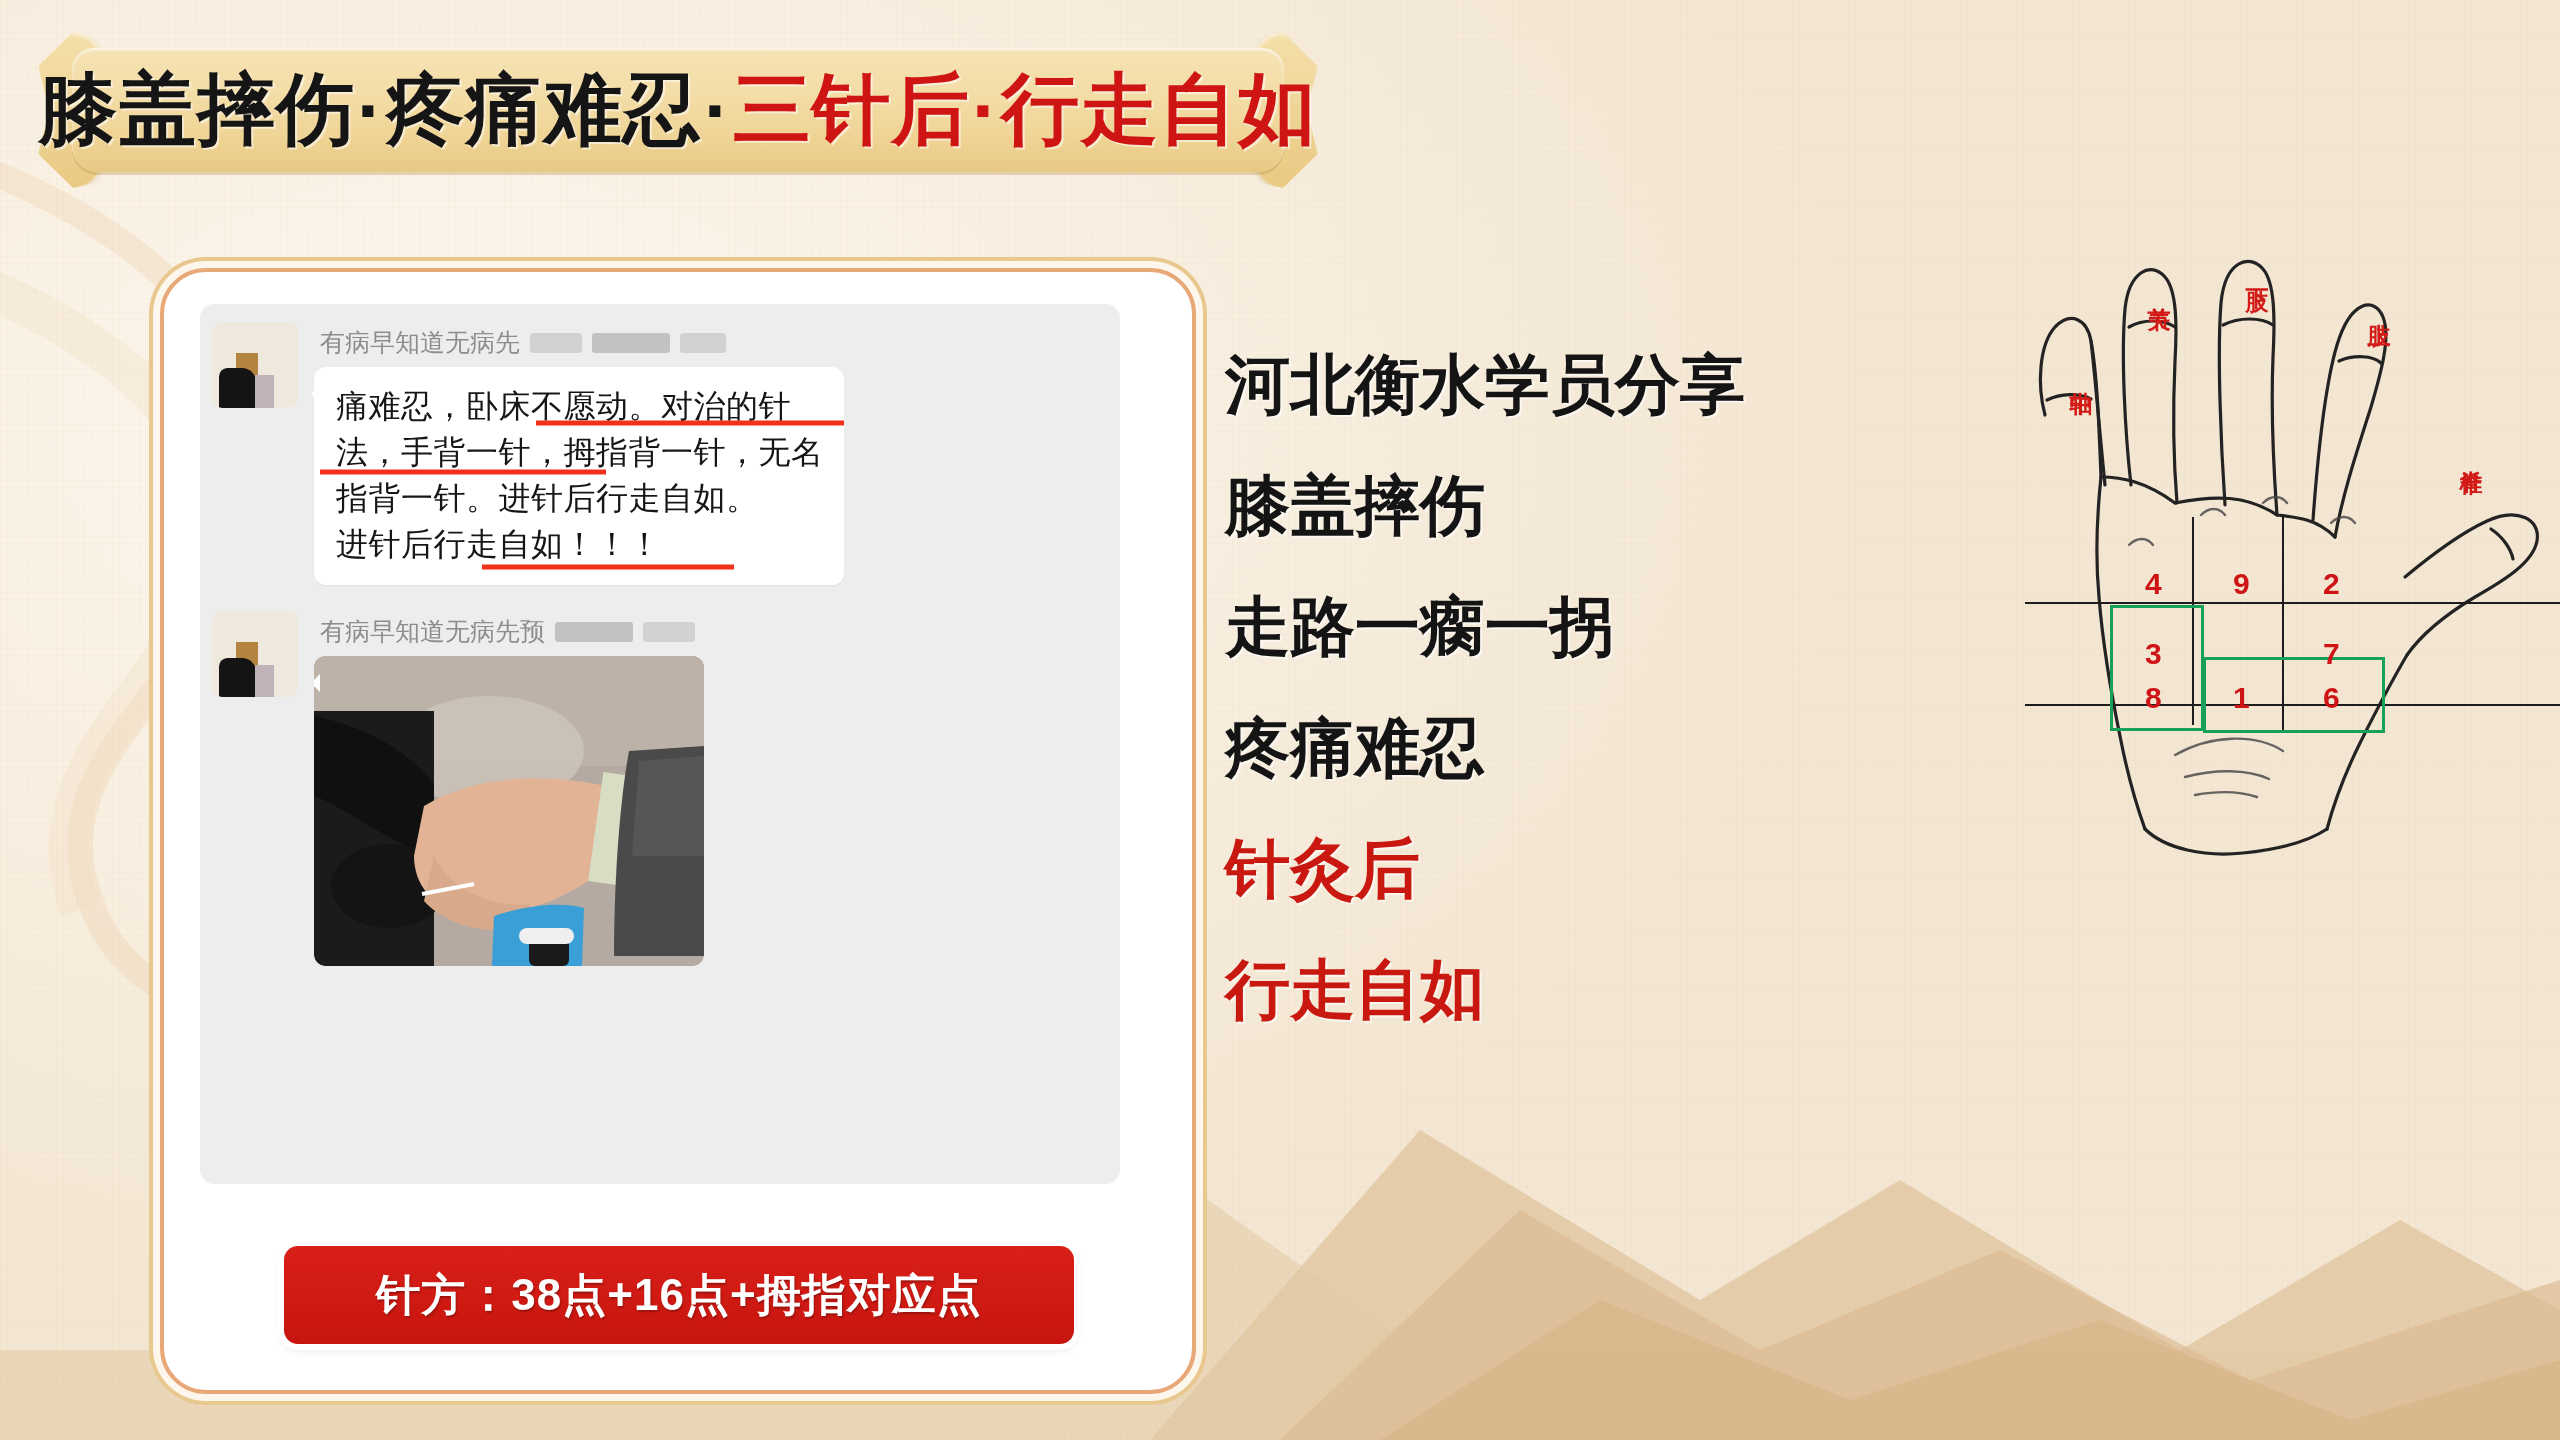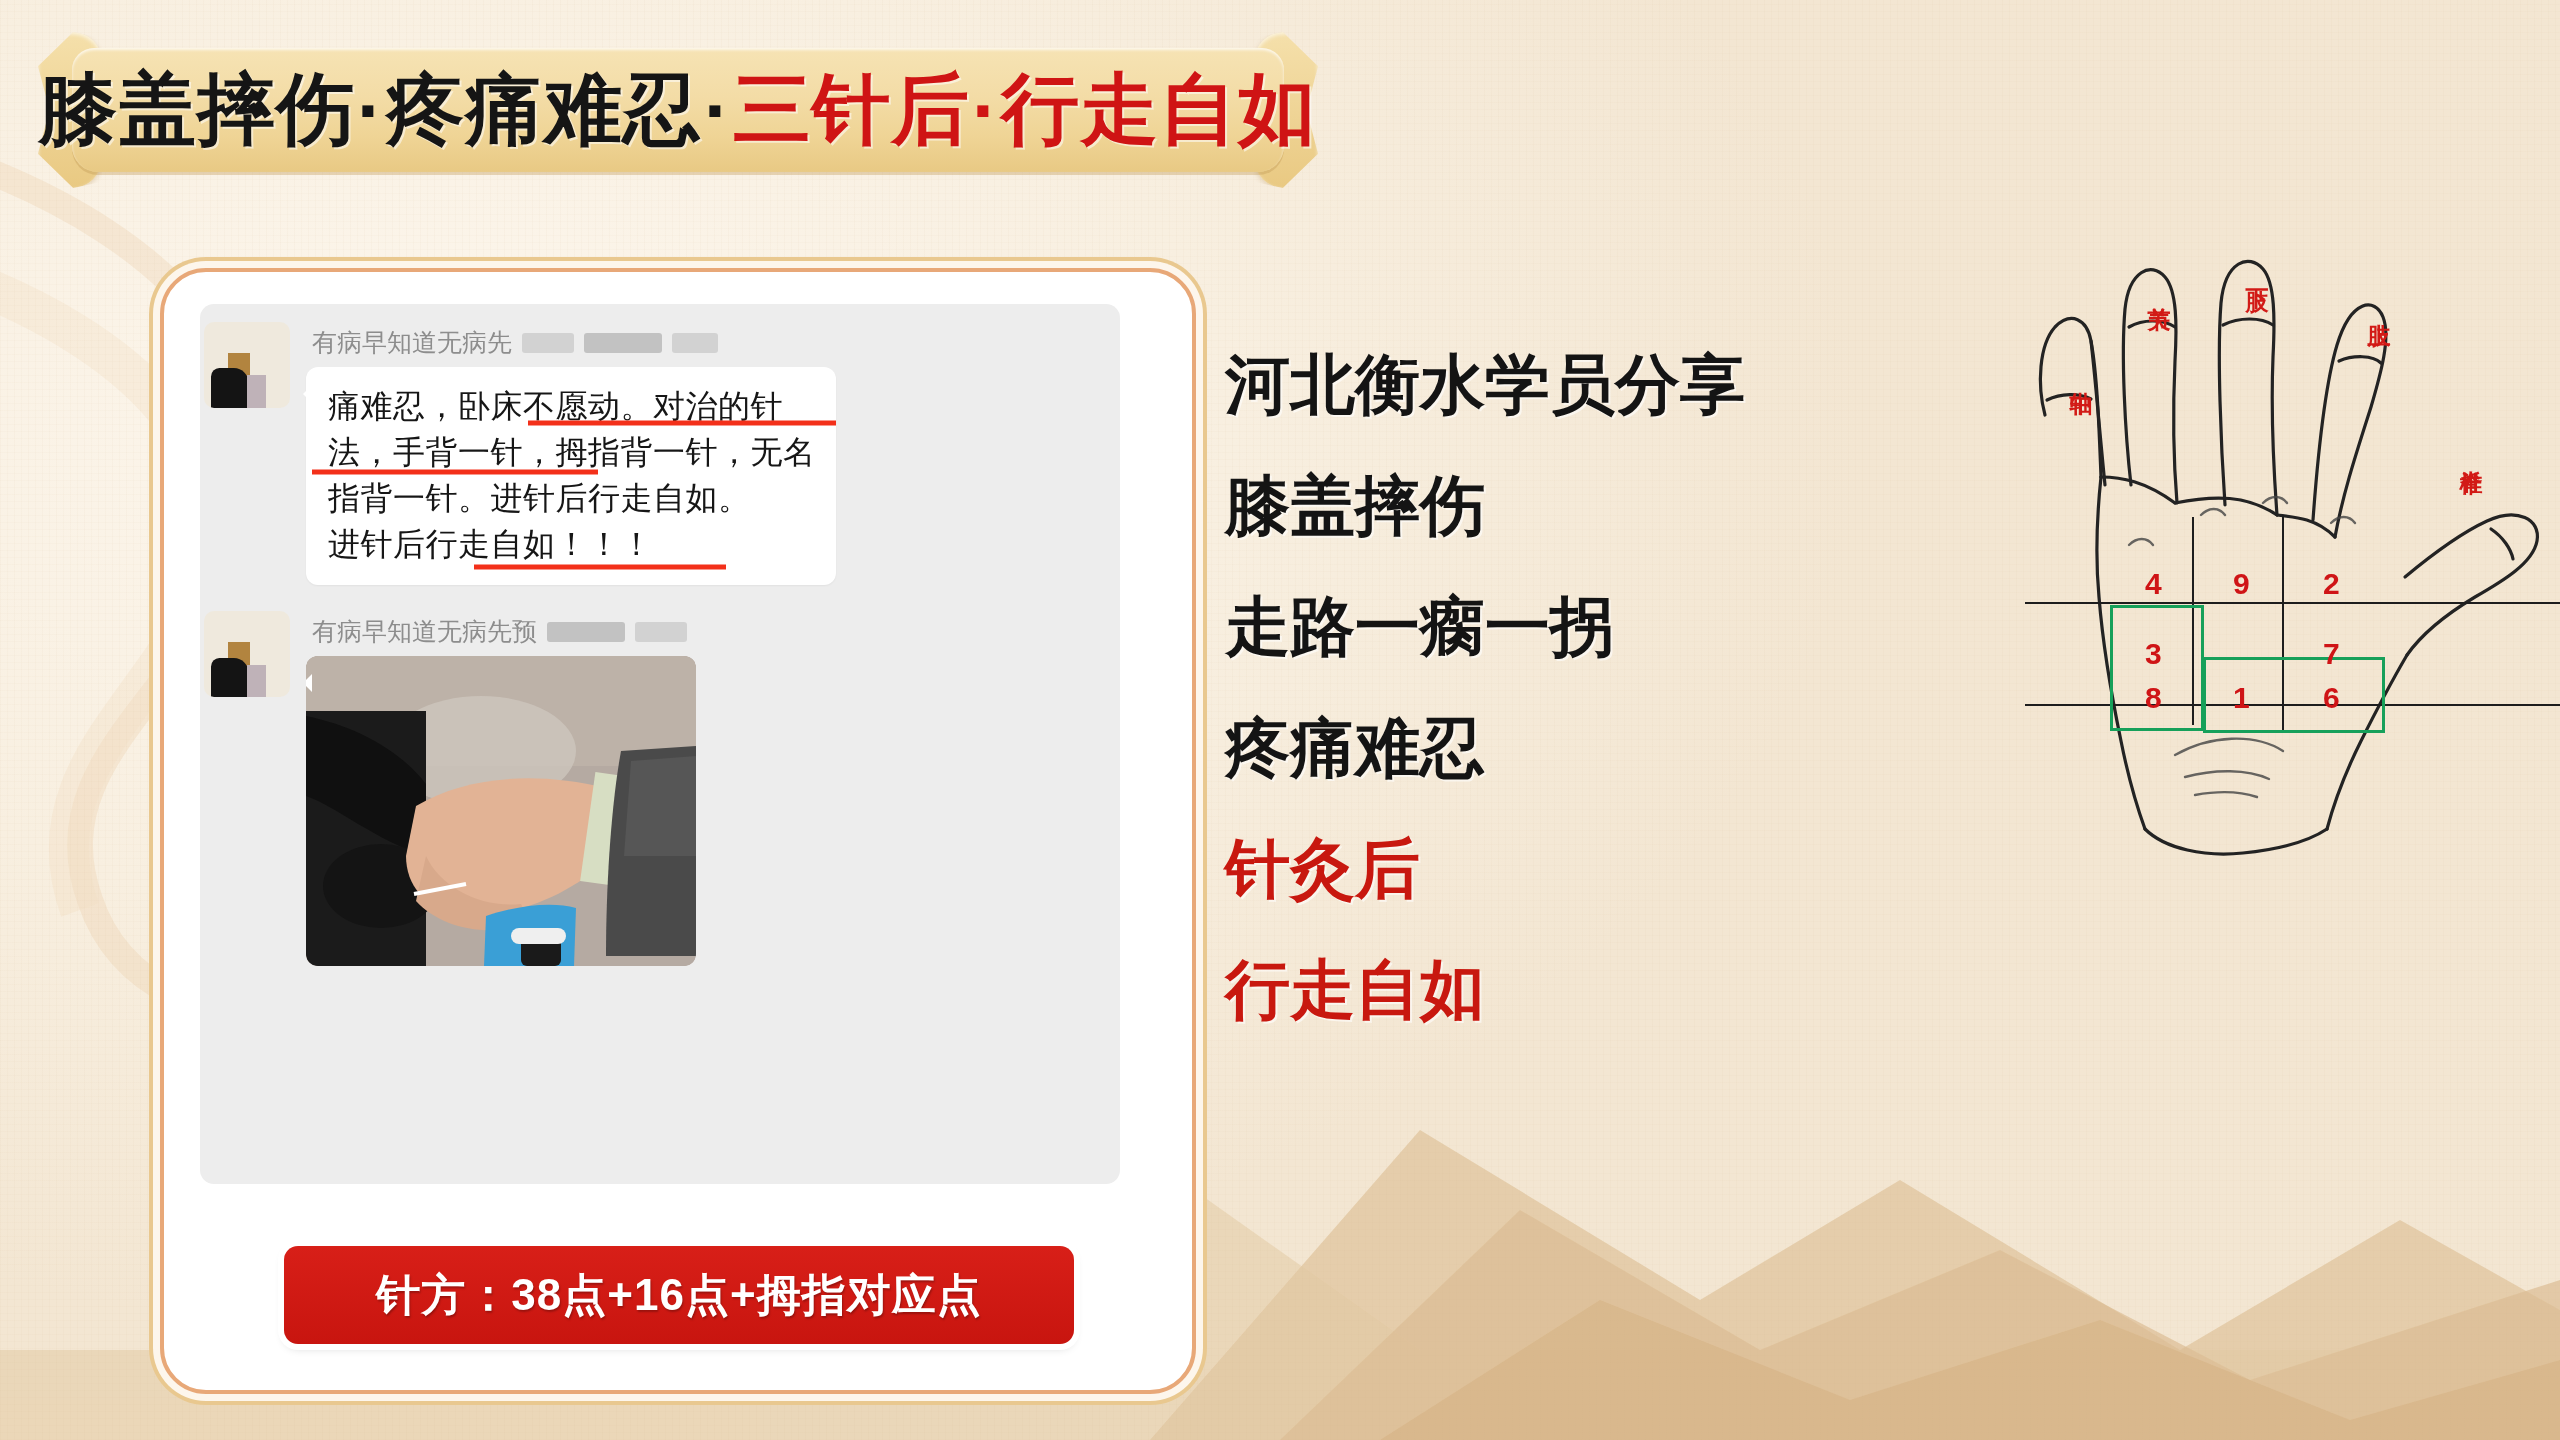--- a/index.html
+++ b/index.html
@@ -72,21 +72,21 @@
     background:#ffffff;
   }
   .card-inner{
     position:absolute;inset:10px;
     border-radius:38px;background:#ffffff;overflow:hidden;
   }
 
   
   .chat{
     position:absolute;left:26px;top:22px;width:920px;height:880px;
-    background:#ededed;border-radius:14px;padding:18px 20px 26px 4px;
+    background:#ededed;border-radius:14px;padding:18px 20px 26px 12px;
     box-sizing:border-box;
   }
   .msg{display:flex;align-items:flex-start;margin-bottom:26px;}
   .avatar{
     width:86px;height:86px;border-radius:10px;flex:0 0 86px;
     background:#efe9dd;position:relative;overflow:hidden;margin-right:16px;
   }
   .avatar .a1{position:absolute;left:28%;top:36%;width:26%;height:30%;background:#b2843f;}
   .avatar .a2{position:absolute;left:8%;top:54%;width:44%;height:46%;background:#141414;border-radius:22% 40% 0 0;}
   .avatar .a3{position:absolute;left:50%;top:62%;width:22%;height:38%;background:#bfb2b8;}

